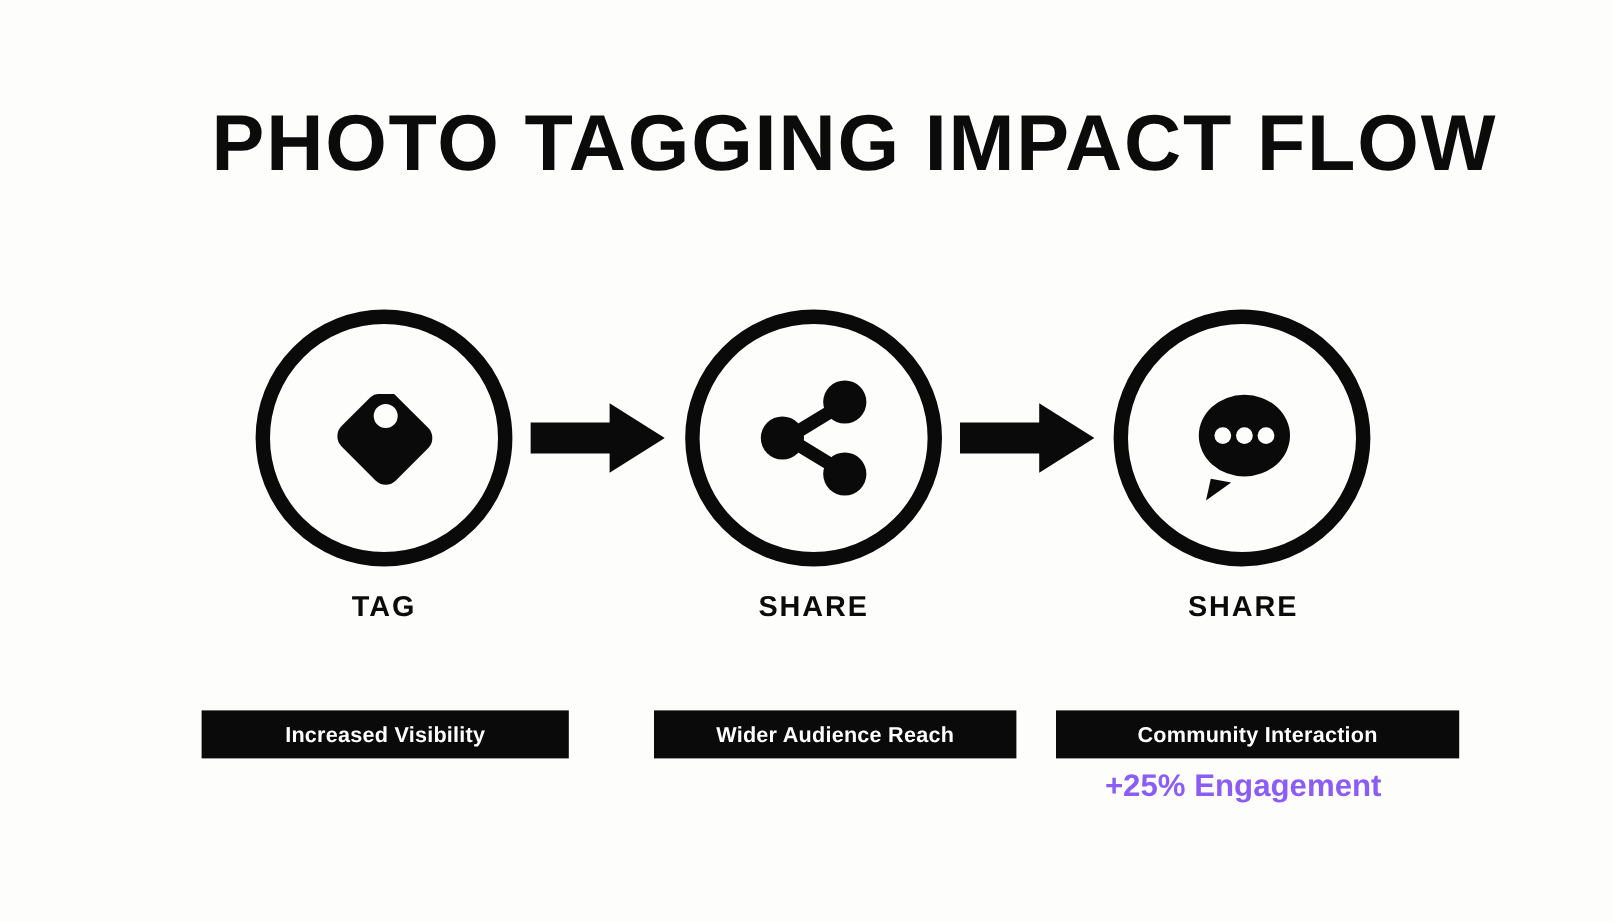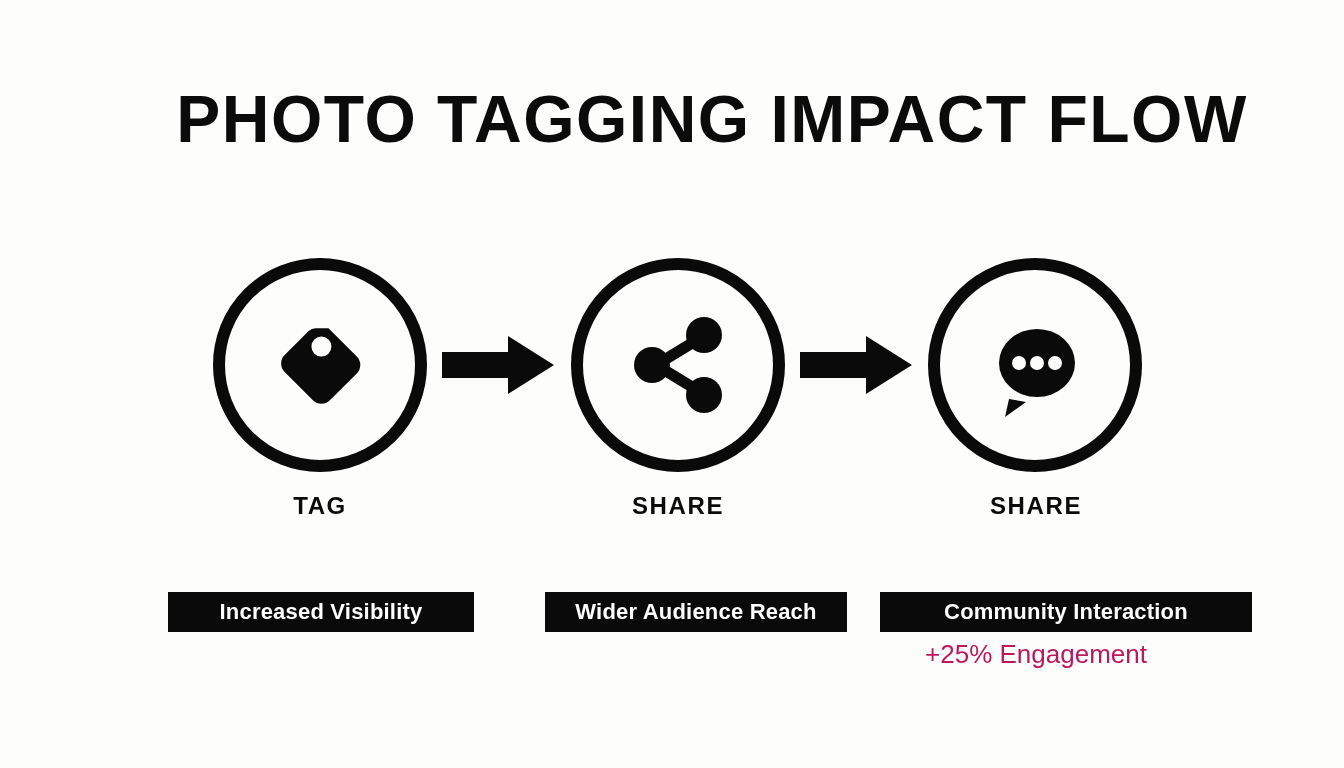--- a/index.html
+++ b/index.html
@@ -114,41 +114,41 @@
   .badge {
     position: absolute;
     top: 592px;
     height: 40px;
     background: #0a0a0a;
     color: #ffffff;
     display: flex;
     align-items: center;
     justify-content: center;
     font-family: "Liberation Sans", sans-serif;
-    font-size: 22px;
+    font-size: 18px;
     font-weight: 700;
     letter-spacing: 0.2px;
     white-space: nowrap;
     box-sizing: border-box;
     padding: 0 14px;
   }
   .badge.b0 { left: 168px; width: 306px; }
   .badge.b1 { left: 500px; width: 302px; margin-left: 45px; }
-  .badge.b2 { left: 880px; width: 372px; }
+  .badge.b2 { left: 880px; width: 336px; }
 
   .metric {
     position: absolute;
     left: 880px;
     top: 640px;
     width: 312px;
     text-align: center;
     font-family: "Liberation Sans", sans-serif;
     font-size: 26px;
-    font-weight: 400;
-    color: #be185d;
+    font-weight: 700;
+    color: #8b5cf6;
     line-height: 1.1;
     white-space: nowrap;
   }
 </style>
 </head>
 <body>
 
 <div id="canvas">
 
   <div class="title">PHOTO TAGGING IMPACT FLOW</div>

